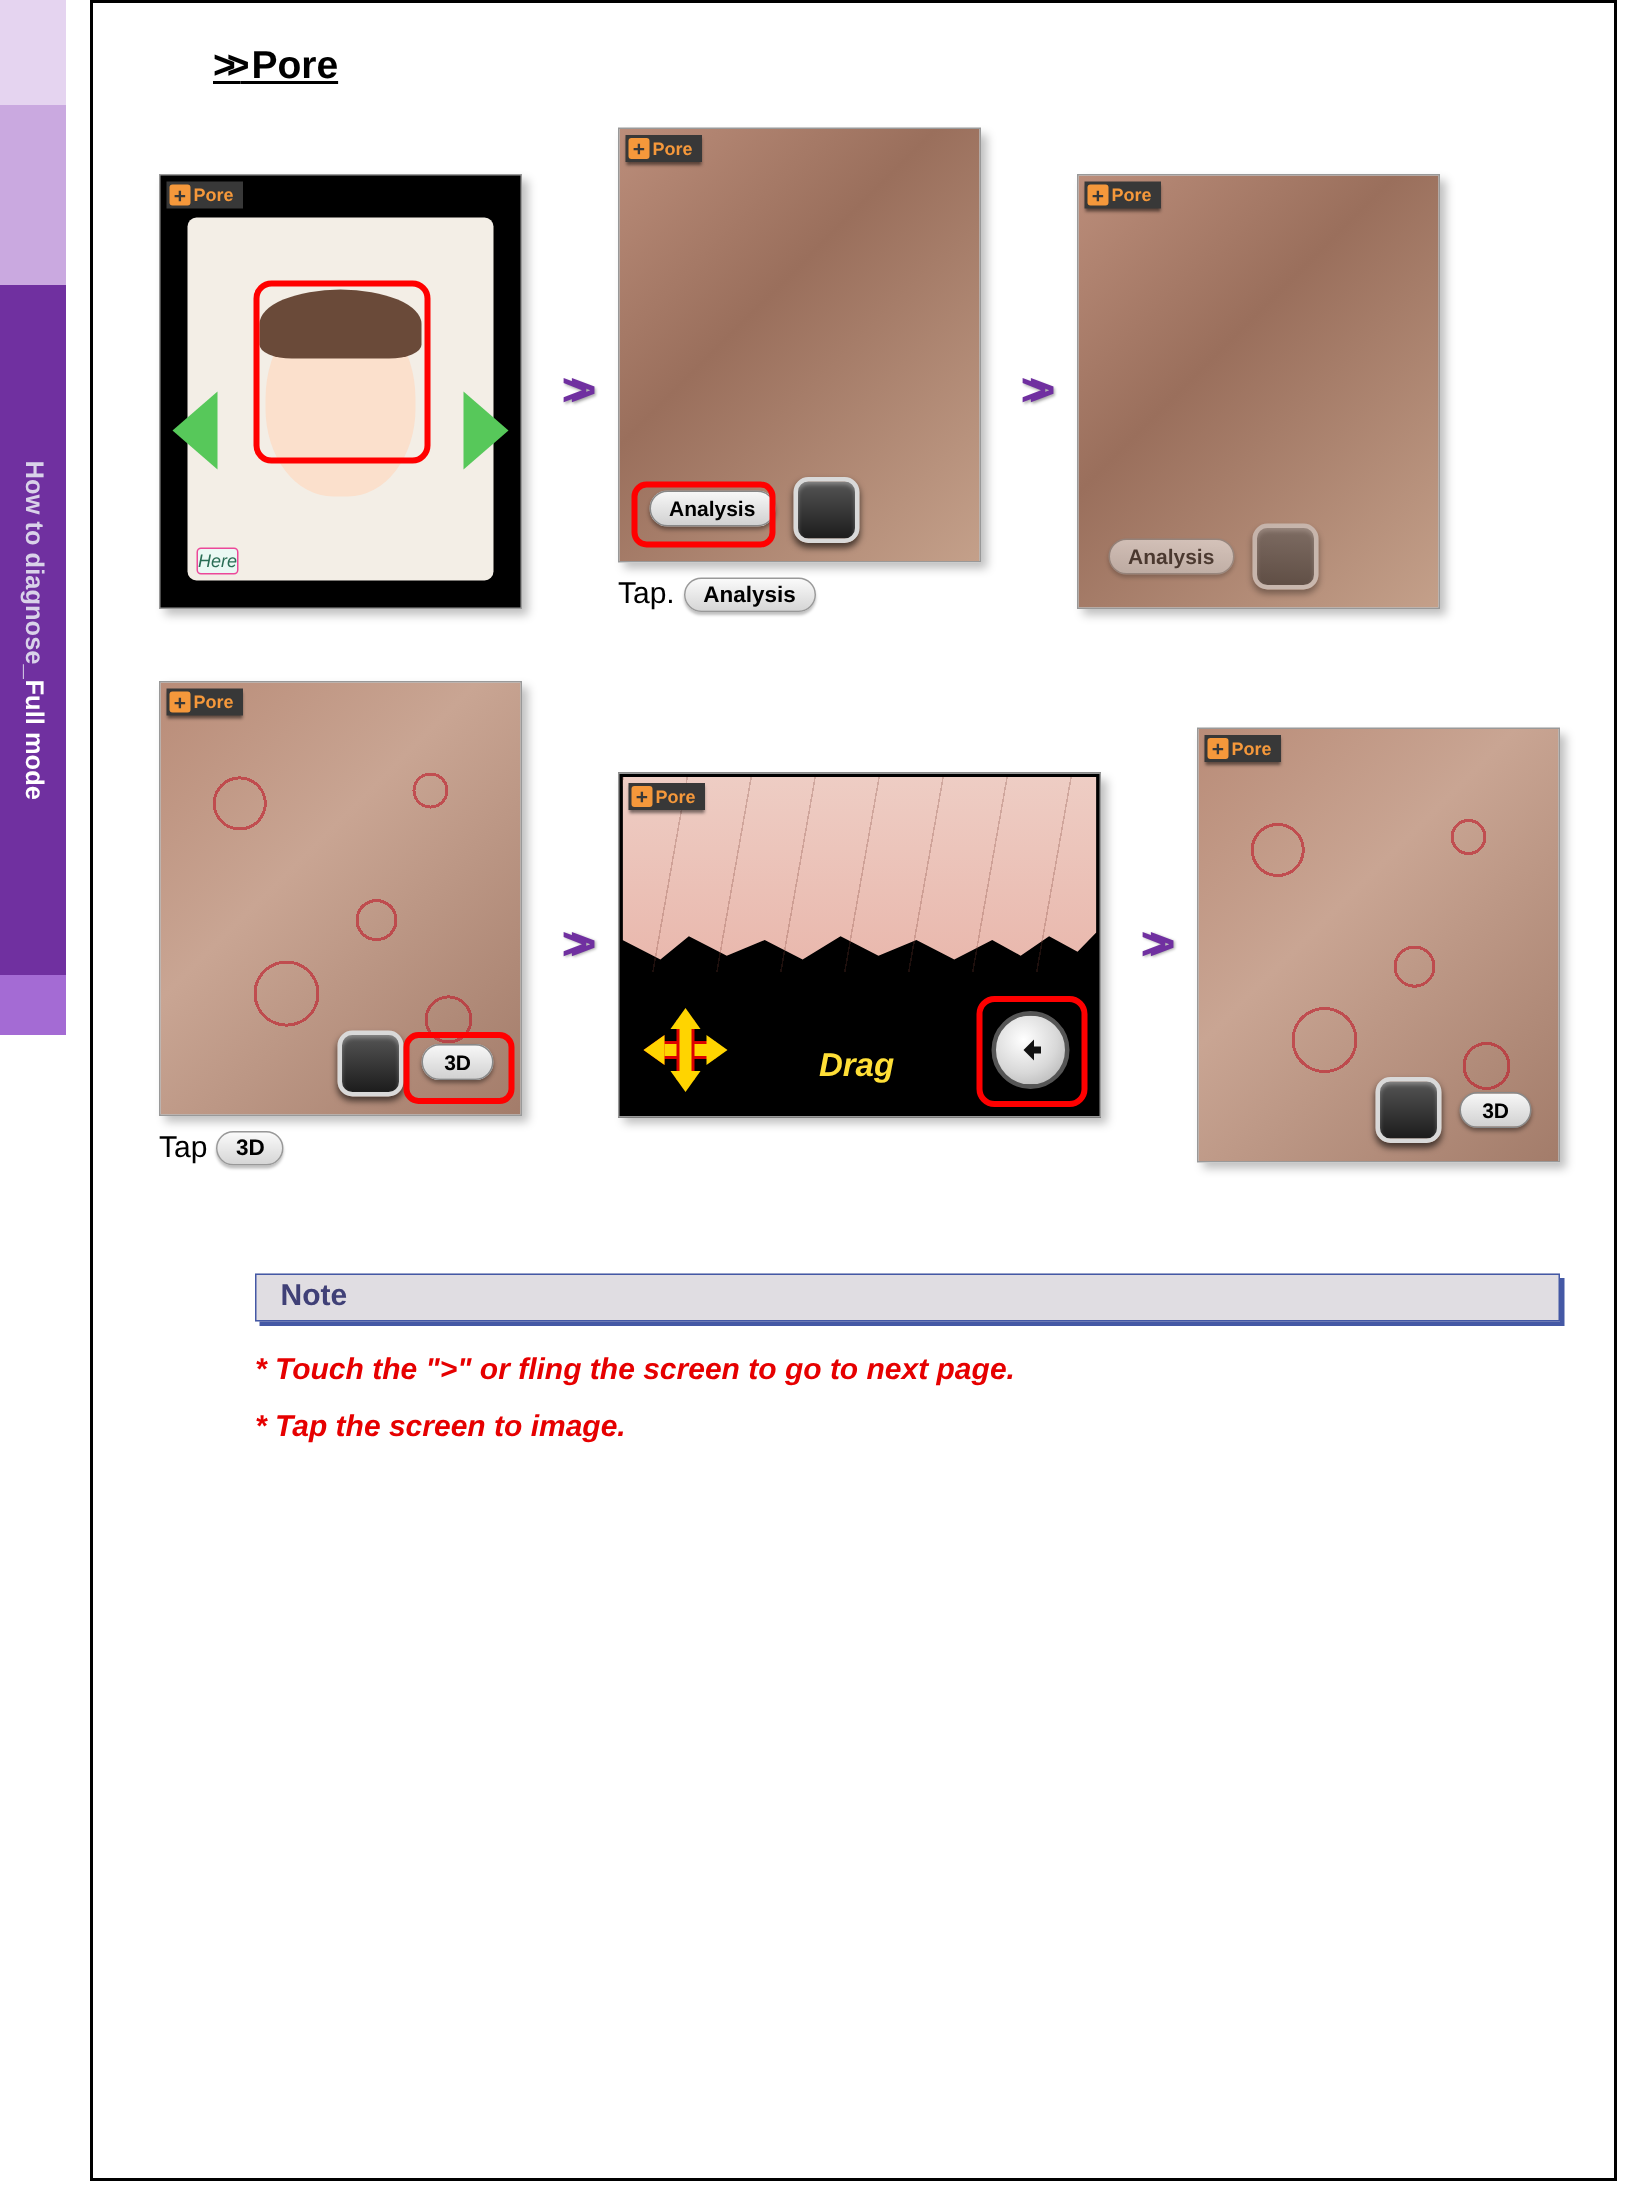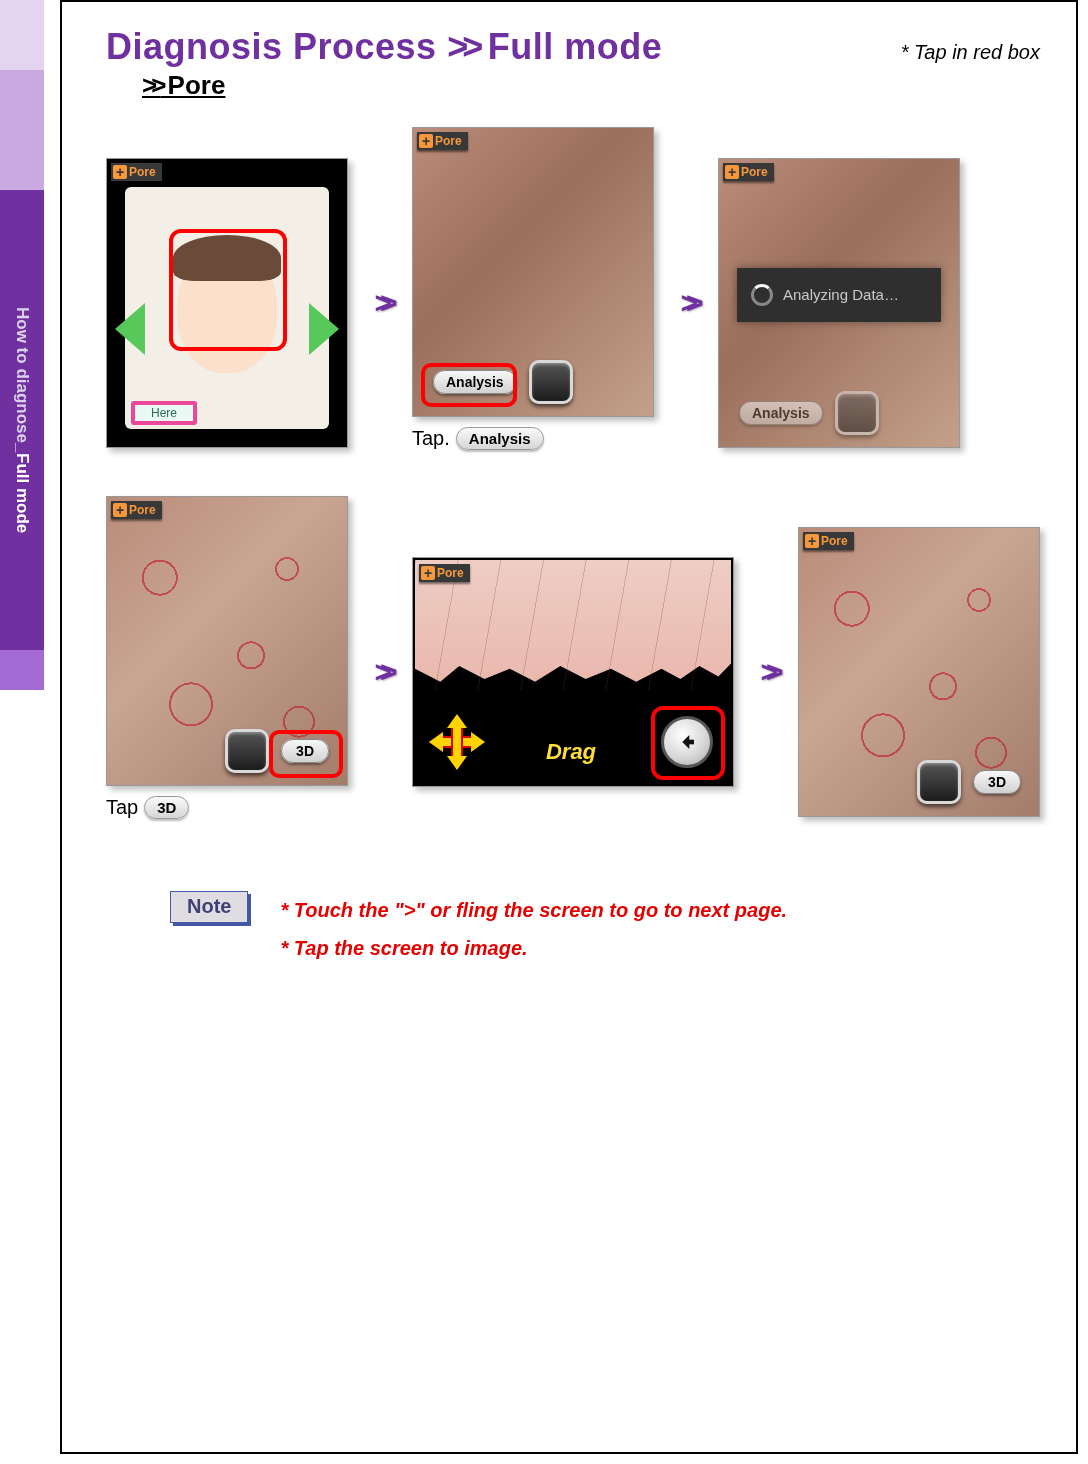--- a/index.html
+++ b/index.html
@@ -35,21 +35,21 @@
   .shot.face { background: #000; }
   .shot.skin-u { background: linear-gradient(135deg,#bb8d7a,#9a6f5c 40%,#c4a08a); }
   .shot.skin-a { background: linear-gradient(135deg,#b98c78,#c9a593 40%,#a37c6a); }
 
   .pore-badge { position: absolute; top: 4px; left: 4px; display: flex; align-items: center; gap: 2px; background: #383838; color: #f5983b; font-size: 12px; font-weight: bold; padding: 2px 6px 2px 2px; box-shadow: 0 2px 2px rgba(0,0,0,.5); }
   .pore-badge .plus { width: 14px; height: 14px; background: #f5983b; color: #383838; display: flex; align-items: center; justify-content: center; font-size: 14px; font-weight: bold; border-radius: 2px; }
 
   .face-illus { position: absolute; inset: 28px 18px 18px; background: #f3eee6; border-radius: 6px; display: flex; align-items: center; justify-content: center; }
   .face-head { width: 100px; height: 130px; background: #fbe0cc; border-radius: 50% 50% 45% 45%; position: relative; }
   .face-hair { position:absolute; top:-8px; left:-4px; right:-4px; height:46px; background:#6a4a39; border-radius:50% 50% 20% 20%; }
-  .face-here { position:absolute; bottom:4px; left:6px; background:#eaf9f4; border:4px solid #ec4899; color:#2a6d55; font-size:12px; padding:1px 16px; border-radius:3px;}
+  .face-here { position:absolute; bottom:4px; left:6px; background:#eaf9f4; border:1px solid #ec4899; color:#2a6d55; font-size:12px; padding:1px 0; border-radius:3px;font-style:italic;}
   .face-arrow-l, .face-arrow-r { position:absolute; top:48%; width:0;height:0; border-top:26px solid transparent; border-bottom:26px solid transparent; }
   .face-arrow-l { left:-10px; border-right:30px solid #57c85a; }
   .face-arrow-r { right:-10px; border-left:30px solid #57c85a; }
 
   .red-box { position:absolute; border:4px solid #ff0000; border-radius:12px; }
 
   .overlay-analyzing { position:absolute; left:18px; right:18px; top:38%; height:54px; background:#2f2f2f; color:#c9c9c9; display:flex; align-items:center; gap:10px; padding:0 14px; font-size:15px; box-shadow:0 0 8px rgba(0,0,0,.4);}
   .spinner { width:22px; height:22px; border:3px solid #888; border-top-color:#fff; border-radius:50%; }
 
   .btn-area { position:absolute; bottom:12px; left:0; right:0; display:flex; justify-content:center; align-items:center; gap:12px; }
@@ -91,45 +91,39 @@
   .back-btn svg { width:28px; height:28px; }
 
   
   .sep { display:flex; align-items:center; justify-content:center; width:28px; }
   .chev2 { font-size:30px; font-weight:bold; color:#7030a0; letter-spacing:-12px; text-shadow:1px 1px 2px rgba(0,0,0,.3); }
 
   
   .pill { background:linear-gradient(#fafafa,#d6d6d6); border:1px solid #999; border-radius:14px; padding:2px 12px; font-size:15px; font-weight:bold; box-shadow:0 2px 2px rgba(0,0,0,.25); }
 
   
-  .note-row { display:flex; gap:32px; margin:44px 0 0 64px; }
+  .note-row { display:flex; gap:13px; margin:44px 0 0 64px;flex-direction:column; }
   .note-badge { background:#e0dde2; border:1px solid #4458a5; box-shadow:3px 3px 0 #4458a5; color:#404077; font-weight:bold; font-size:20px; height:32px; padding:3px 16px; }
   .note-text { color:#e60000; font-style:italic; font-weight:bold; font-size:20px; line-height:1.9; }
 </style>
 </head>
 <body>
 
 <div class="side-tabs">
   <div class="tab tab-1"></div>
   <div class="tab tab-2"></div>
   <div class="tab tab-3">
     <span>How to diagnose_ </span>
     <span class="em">Full mode</span>
   </div>
   <div class="tab tab-4"></div>
 </div>
 
 <div class="page">
 
-  <div class="header">
-    <div class="title">
-      <span>Diagnosis Process </span><span class="chevrons">&gt;&gt;</span><span> Full mode</span>
-    </div>
-    <div class="hint">* Tap in red box</div>
-  </div>
 
   <div class="sub">
     <span class="chevrons">&gt;&gt;</span><span> Pore</span>
   </div>
 
   <div class="row">
 
     <div class="col">
       <div class="shot face">
         <div class="pore-badge">
@@ -174,24 +168,20 @@
 
     <div class="sep">
         <span class="chev2">&gt;&gt;</span>
       </div>
 
     <div class="col">
       <div class="shot skin-u">
         <div class="pore-badge">
           <span class="plus">+</span>
           <span>Pore</span>
-        </div>
-        <div class="overlay-analyzing">
-          <div class="spinner"></div>
-          <span>Analyzing Data…</span>
         </div>
         <div class="btn-area faded" style="justify-content:flex-start; padding-left:20px;">
           <span class="oval-btn">Analysis</span>
           <span class="sq-btn"></span>
         </div>
       </div>
     </div>
 
   </div>
 

